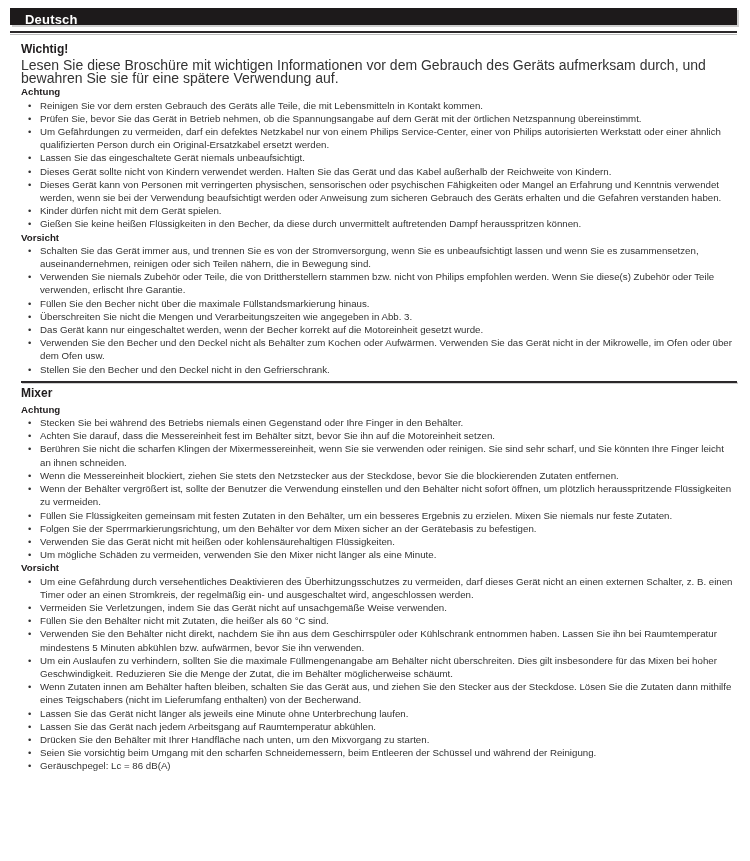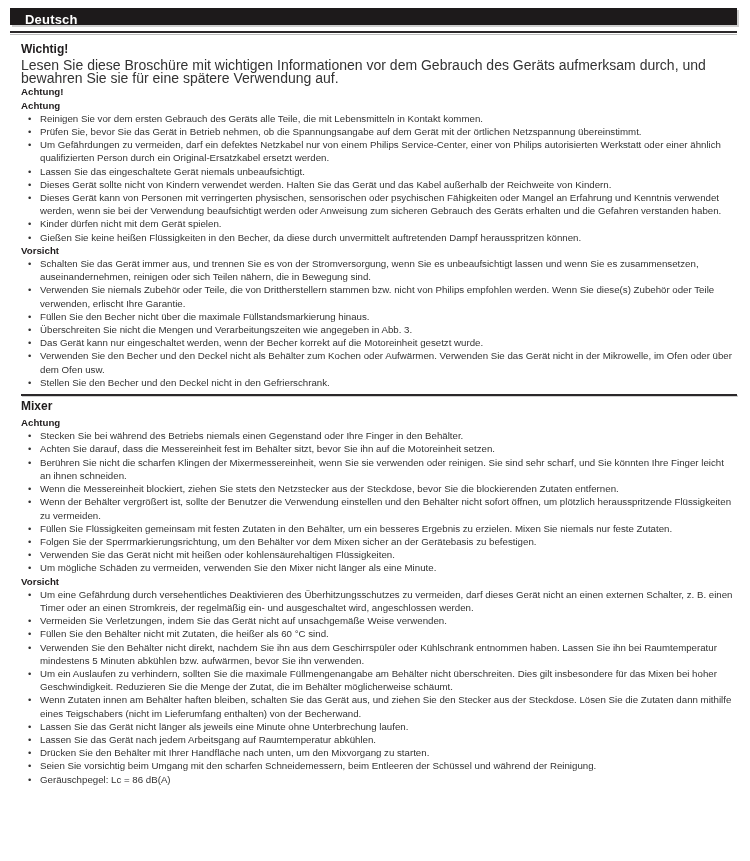--- a/index.html
+++ b/index.html
@@ -90,21 +90,20 @@
     <span>Deutsch</span>
   </div>
   <div class="bar-rule"></div>
 
   <div class="content">
 
     <section>
       <h1 class="section-title">Wichtig!</h1>
       <p class="intro">Lesen Sie diese Broschüre mit wichtigen Informationen vor dem Gebrauch des Geräts aufmerksam durch, und bewahren Sie sie für eine spätere Verwendung auf.</p>
 
-      <h2 class="group-heading">Achtung!</h2>
 
       <h2 class="group-heading">Achtung</h2>
       <ul class="warning-list">
 
       <li>Reinigen Sie vor dem ersten Gebrauch des Geräts alle Teile, die mit Lebensmitteln in Kontakt kommen.</li>
           <li>Prüfen Sie, bevor Sie das Gerät in Betrieb nehmen, ob die Spannungsangabe auf dem Gerät mit der örtlichen Netzspannung übereinstimmt.</li>
           <li>Um Gefährdungen zu vermeiden, darf ein defektes Netzkabel nur von einem Philips Service-Center, einer von Philips autorisierten Werkstatt oder einer ähnlich qualifizierten Person durch ein Original-Ersatzkabel ersetzt werden.</li>
           <li>Lassen Sie das eingeschaltete Gerät niemals unbeaufsichtigt.</li>
           <li>Dieses Gerät sollte nicht von Kindern verwendet werden. Halten Sie das Gerät und das Kabel außerhalb der Reichweite von Kindern.</li>
           <li>Dieses Gerät kann von Personen mit verringerten physischen, sensorischen oder psychischen Fähigkeiten oder Mangel an Erfahrung und Kenntnis verwendet werden, wenn sie bei der Verwendung beaufsichtigt werden oder Anweisung zum sicheren Gebrauch des Geräts erhalten und die Gefahren verstanden haben.</li>

